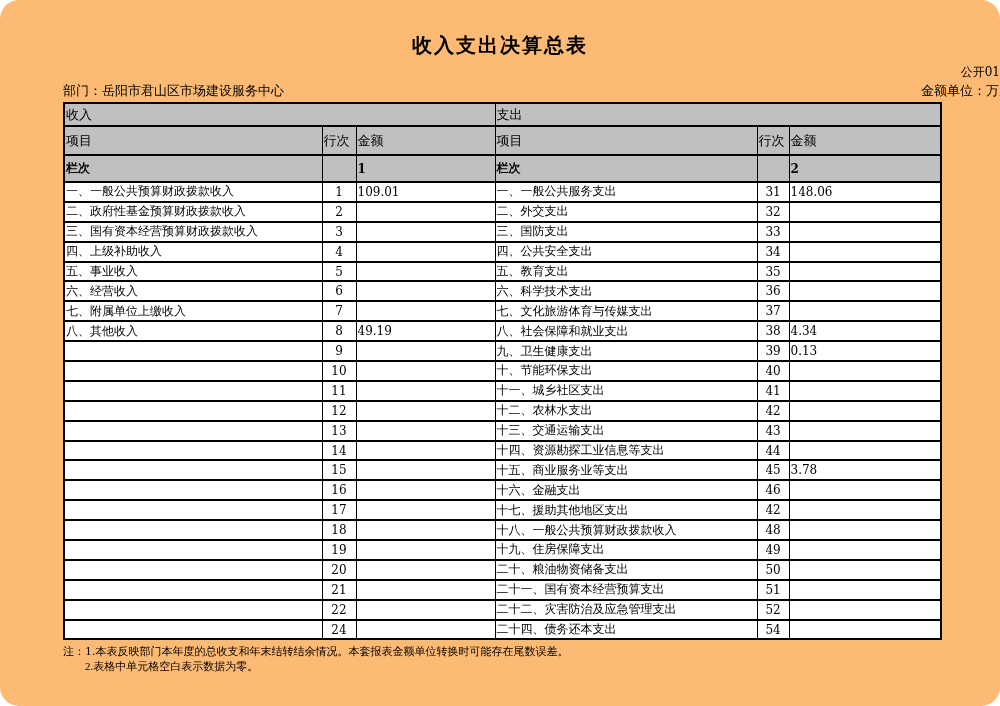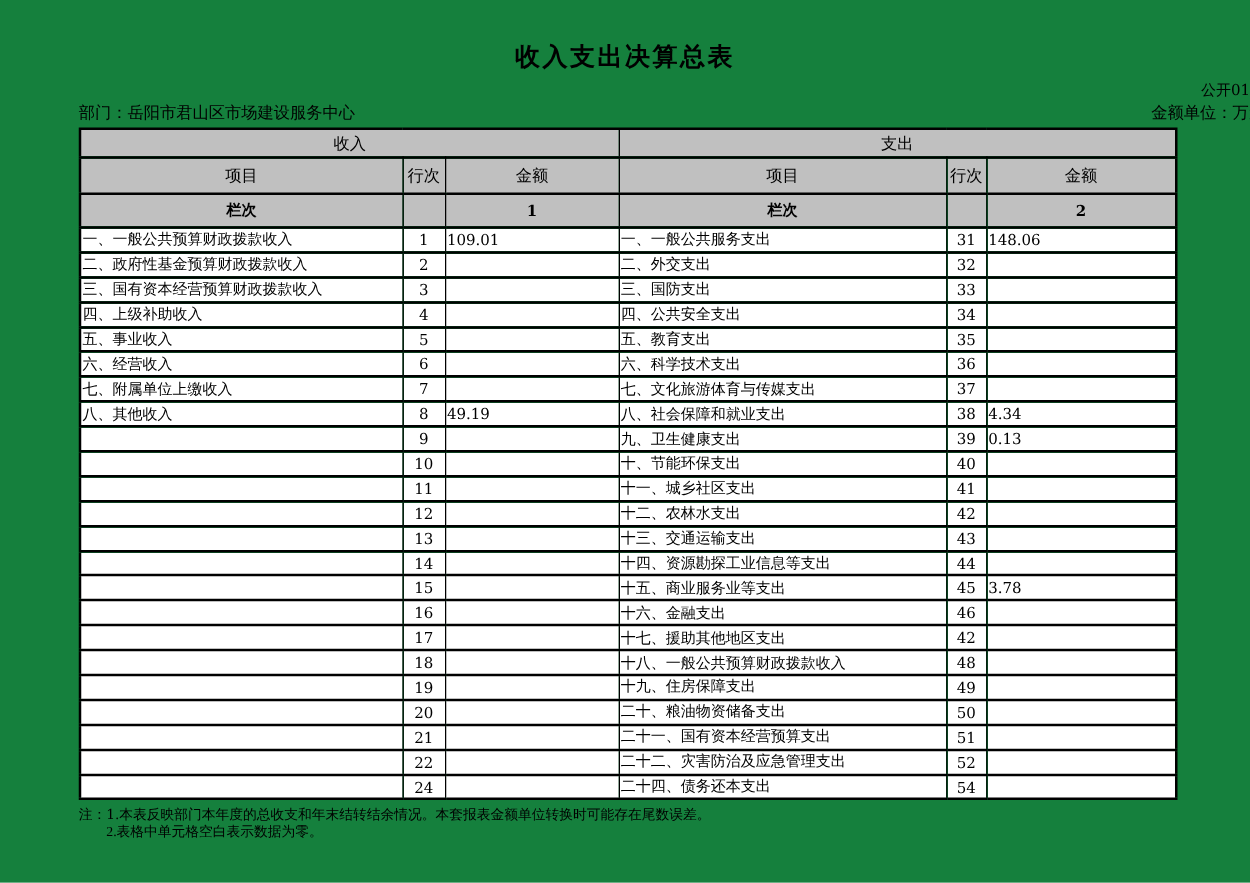--- a/index.html
+++ b/index.html
@@ -1,41 +1,41 @@
 <!DOCTYPE html>
 <html><head>
 <meta charset="utf-8">
 <style>
   html,body { margin:0; padding:0; }
   body {
     width:1000px; height:706px; background:#ffffff; color:#000;
     font-family:"DejaVu Serif","Liberation Serif",serif;
     overflow:hidden;
   }
-  .page { position:relative; width:1000px; height:706px; background:#15803d; }
+  .page { position:relative; width:1000px; height:706px; background:#fdba74;border-radius:19px; }
   .doc-title {
     padding-top:32px; text-align:center; font-size:20px; font-weight:bold;
     letter-spacing:2px;
   }
   .sheet { width:949px; margin-left:63px; }
   .code-line { text-align:right; font-size:12px; margin-top:6px; line-height:15px; }
   .meta-line {
     display:flex; justify-content:space-between; align-items:flex-end;
     font-size:13px; margin-top:3px; line-height:15px;
   }
   table.budget {
     margin-top:4px; width:877px; table-layout:fixed;
     border-collapse:collapse; border:2px solid #000;
   }
   table.budget th, table.budget td {
     border:solid #000; border-width:2px 1px; overflow:hidden; white-space:nowrap;
     vertical-align:middle;
   }
   table.budget th {
-    background:#c0c0c0; font-weight:normal; font-size:13px; text-align:center;
+    background:#c0c0c0; font-weight:normal; font-size:13px; text-align:left;
   }
   tr.h1 th { height:19px; }
   tr.h2 th { height:25px; }
   tr.h3 th { height:23px; font-size:12px;font-weight:bold; }
   tbody td { height:15.9px; font-size:12px; background:#fff; }
   td.item   { text-align:left;  padding:0 1px;font-family:Liberation Serif, serif; }
   td.line   { text-align:center; }
   td.amount { text-align:left; padding-right:2px; }
   .notes { font-size:11px; margin-top:4px; line-height:15px; }
   .note2 { padding-left:22px;font-family:Liberation Serif, serif; }

